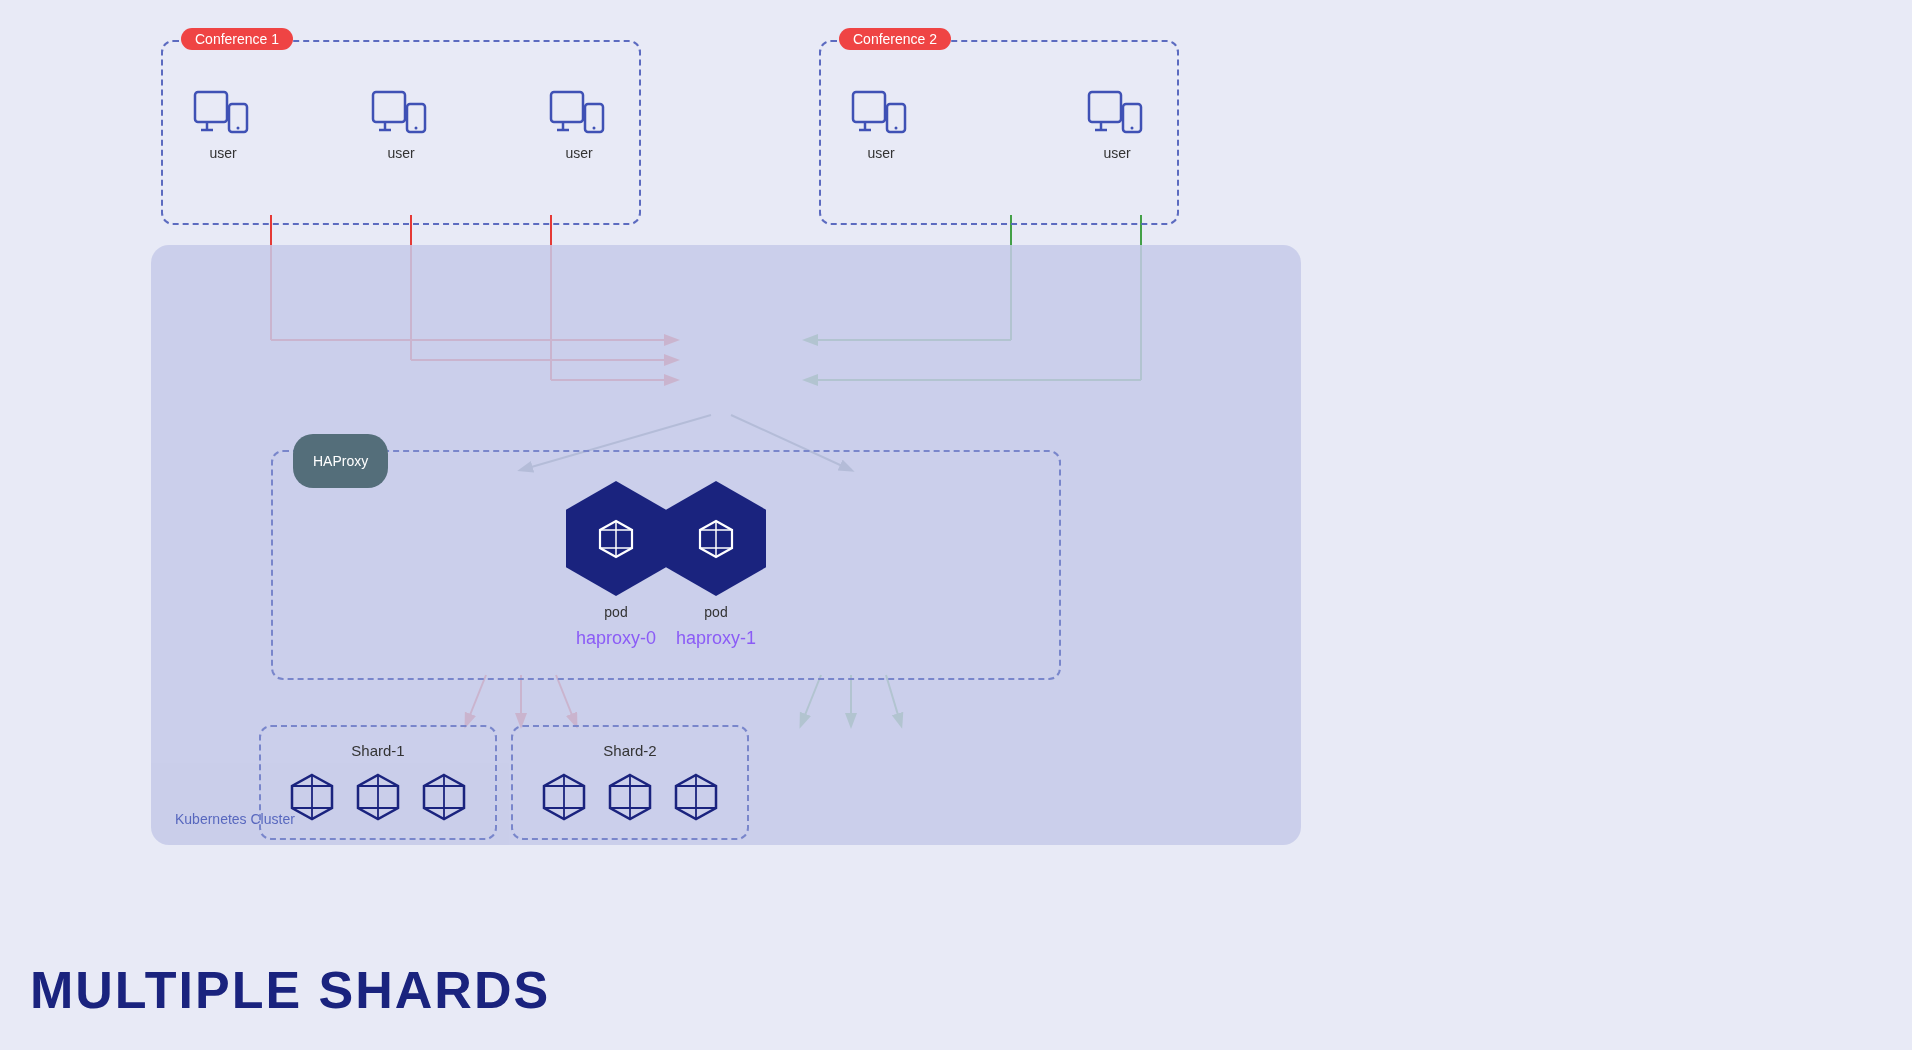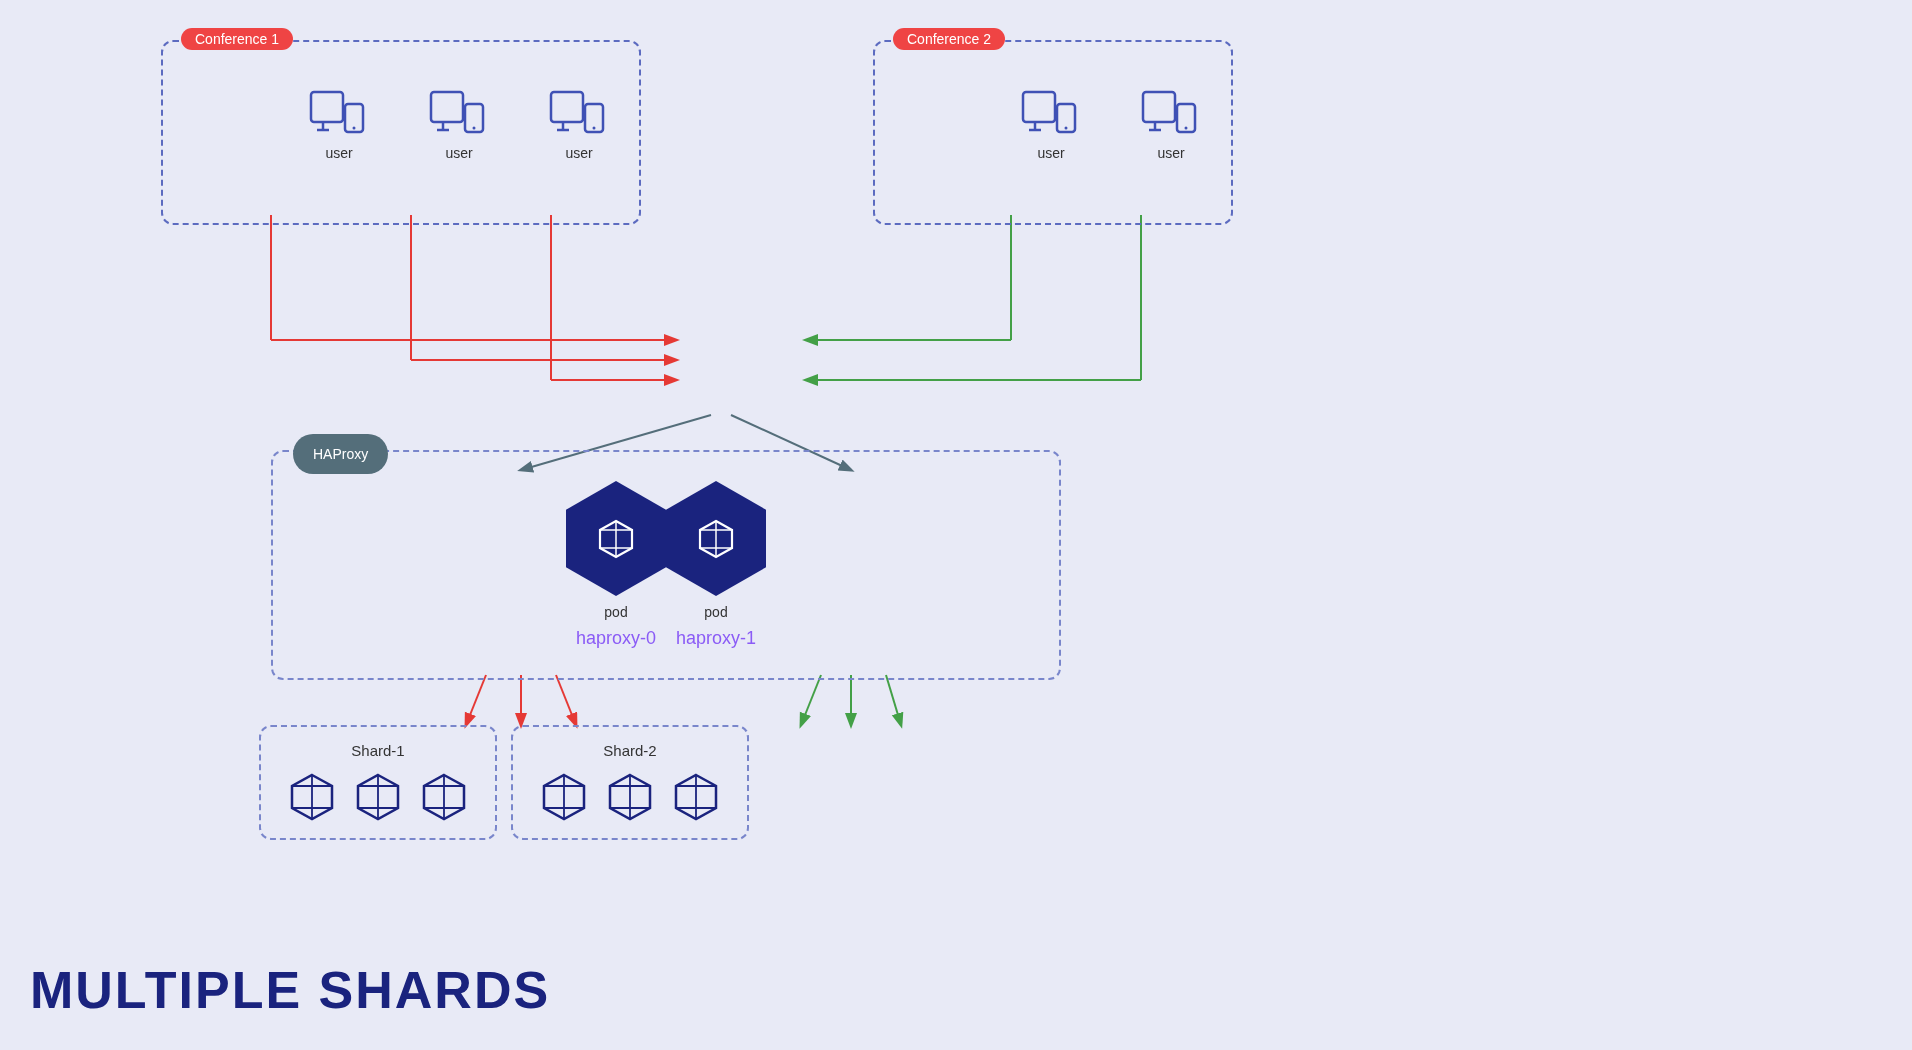--- a/index.html
+++ b/index.html
@@ -53,31 +53,31 @@
     }
 
     .conference-1 {
       left: 130px;
       top: 10px;
       width: 480px;
       height: 185px;
     }
 
     .conference-2 {
-      left: 842px;
+      left: 788px;
       top: 10px;
       width: 360px;
       height: 185px;
     }
 
     
     .users-row {
       display: flex;
       gap: 60px;
-      justify-content: flex-end;
+      justify-content: space-between;
       margin-top: 20px;
     }
 
     .user-item {
       display: flex;
       flex-direction: column;
       align-items: center;
       gap: 8px;
     }
 
@@ -160,21 +160,21 @@
       background: transparent;
     }
 
     .haproxy-badge {
       position: absolute;
       top: -18px;
       left: 20px;
       background: #546e7a;
       color: white;
       border-radius: 20px;
-      padding: 12px 20px;
+      padding: 19px 20px;
       font-size: 14px;
       font-weight: 500;
     }
 
     .pods-row {
       display: flex;
       justify-content: center;
       align-items: center;
       height: 100%;
       padding: 20px 40px;
@@ -312,20 +312,23 @@
 
       <line x1="455" y1="645" x2="435" y2="695" stroke="#e53935" stroke-width="2" marker-end="url(#arrowRed)"></line>
       <line x1="490" y1="645" x2="490" y2="695" stroke="#e53935" stroke-width="2" marker-end="url(#arrowRed)"></line>
       <line x1="525" y1="645" x2="545" y2="695" stroke="#e53935" stroke-width="2" marker-end="url(#arrowRed)"></line>
 
       <line x1="790" y1="645" x2="770" y2="695" stroke="#43a047" stroke-width="2" marker-end="url(#arrowGreen)"></line>
       <line x1="820" y1="645" x2="820" y2="695" stroke="#43a047" stroke-width="2" marker-end="url(#arrowGreen)"></line>
       <line x1="855" y1="645" x2="870" y2="695" stroke="#43a047" stroke-width="2" marker-end="url(#arrowGreen)"></line>
     </svg>
 
+    <div class="k8s-cluster">
+      <span class="k8s-label">Kubernetes Cluster</span>
+    </div>
 
     <div class="conference-box conference-1">
       <span class="conference-label">Conference 1</span>
       <div class="users-row">
 
         <div class="user-item">
           <svg class="user-icon" viewBox="0 0 60 55" fill="none" xmlns="http://www.w3.org/2000/svg">
             <rect x="2" y="10" width="32" height="30" rx="3" fill="none" stroke="#3f51b5" stroke-width="2.5"></rect>
             <line x1="14" y1="40" x2="14" y2="48" stroke="#3f51b5" stroke-width="2.5"></line>
             <line x1="8" y1="48" x2="20" y2="48" stroke="#3f51b5" stroke-width="2.5"></line>

